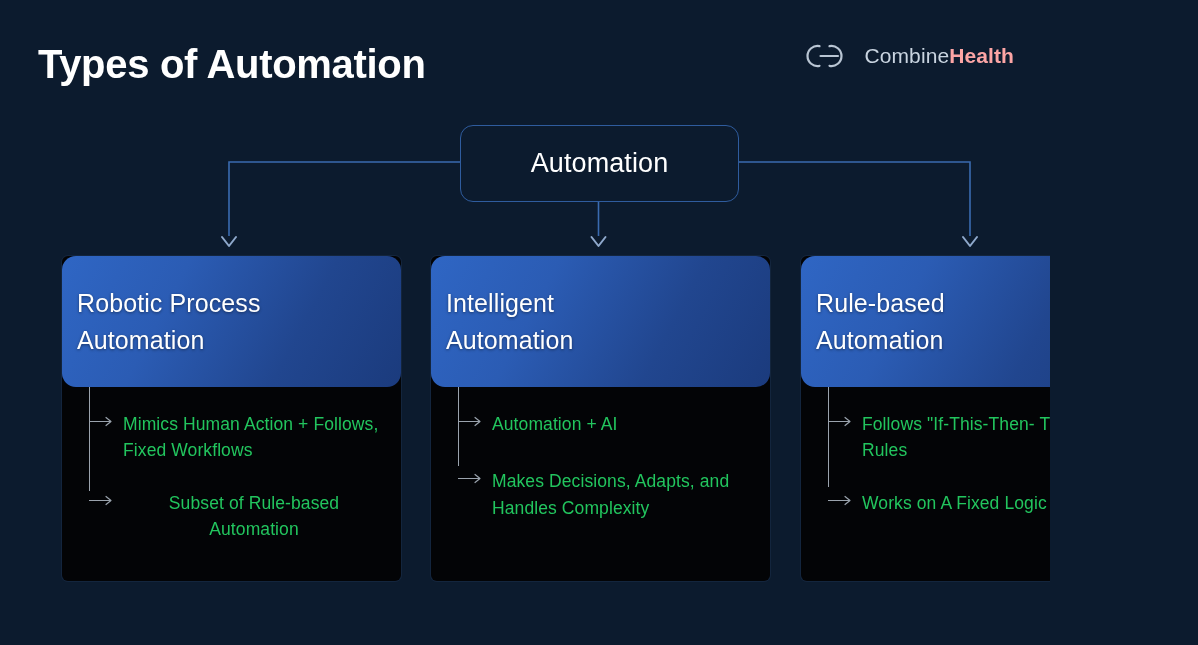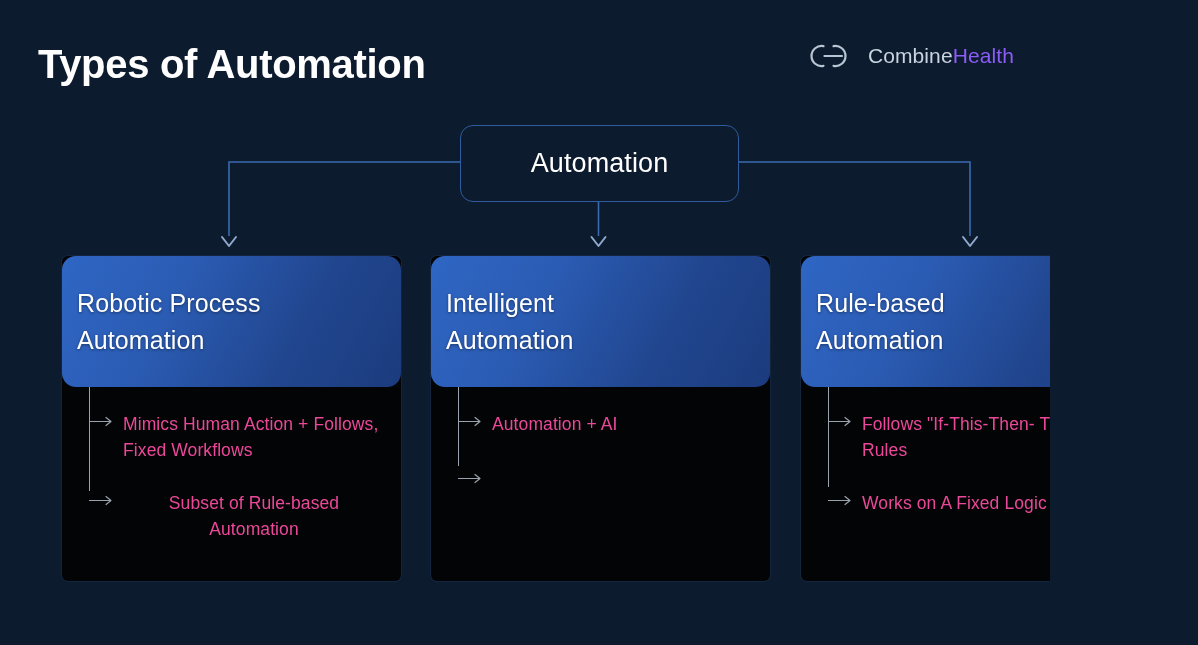--- a/index.html
+++ b/index.html
@@ -42,21 +42,21 @@
     align-items: center;
     gap: 13px;
   }
   #brand-mark { width: 52px; height: 30px; display: block; }
   #brand-text {
     font-size: 21px;
     color: #c9d4e0;
     white-space: nowrap;
     letter-spacing: 0.1px;
   }
-  #brand-text .bh { color: #8b5cf6; font-weight: normal; }
+  #brand-text .bh { color: #fca5a5; font-weight: bold; }
 
   
   #connectors {
     position: absolute;
     left: 0; top: 0;
     width: 1198px; height: 645px;
     pointer-events: none;
   }
 
   
@@ -140,21 +140,21 @@
     position: absolute;
     left: 11px;
     top: 5px;
     width: 28px;
     height: 11px;
     display: block;
   }
   .bullet-text {
     font-size: 17.5px;
     line-height: 1.5;
-    color: #ec4899;
+    color: #22c55e;
     letter-spacing: 0.1px;
   }
 </style>
 </head>
 <body>
 
 <div id="slide">
 
   <div id="page-title">Types of Automation</div>
 
@@ -221,20 +221,22 @@
           <line x1="0" y1="5.5" x2="22" y2="5.5" stroke="#9aa3ad" stroke-width="1.2"></line>
           <polyline points="17,1.5 22,5.5 17,9.5" fill="none" stroke="#9aa3ad" stroke-width="1.2" stroke-linecap="round" stroke-linejoin="round"></polyline>
         </svg>
         <div class="bullet-text">Automation + AI</div>
       </div>
       <div class="bullet" style="margin-top:31px;">
         <svg class="bullet-arrow" viewBox="0 0 28 11">
           <line x1="0" y1="5.5" x2="22" y2="5.5" stroke="#9aa3ad" stroke-width="1.2"></line>
           <polyline points="17,1.5 22,5.5 17,9.5" fill="none" stroke="#9aa3ad" stroke-width="1.2" stroke-linecap="round" stroke-linejoin="round"></polyline>
         </svg>
+        <div class="bullet-text">Makes Decisions, Adapts,
+and Handles Complexity</div>
       </div>
     </div>
   </div>
 
   <div class="card" id="card-2">
     <div class="card-header">
       <div class="card-title">Rule-based
 Automation</div>
     </div>
     <div class="card-body">

